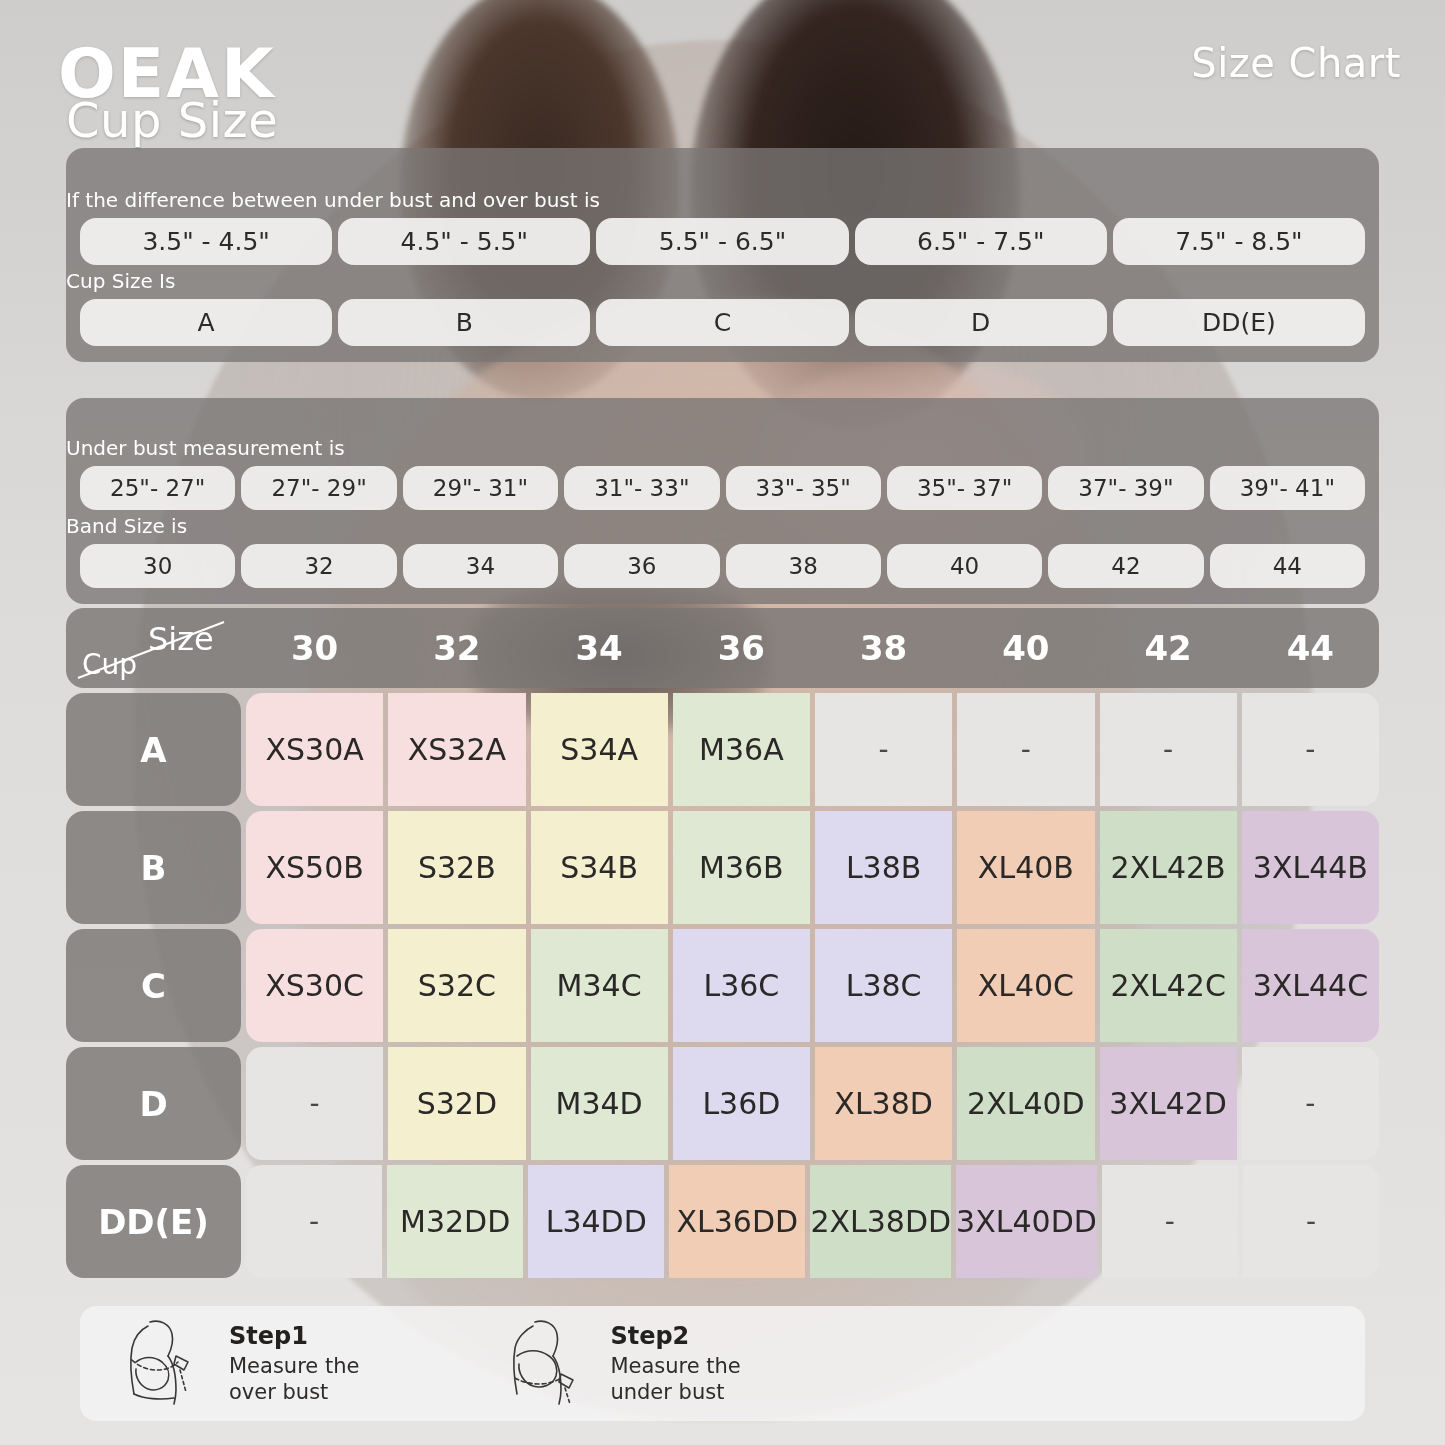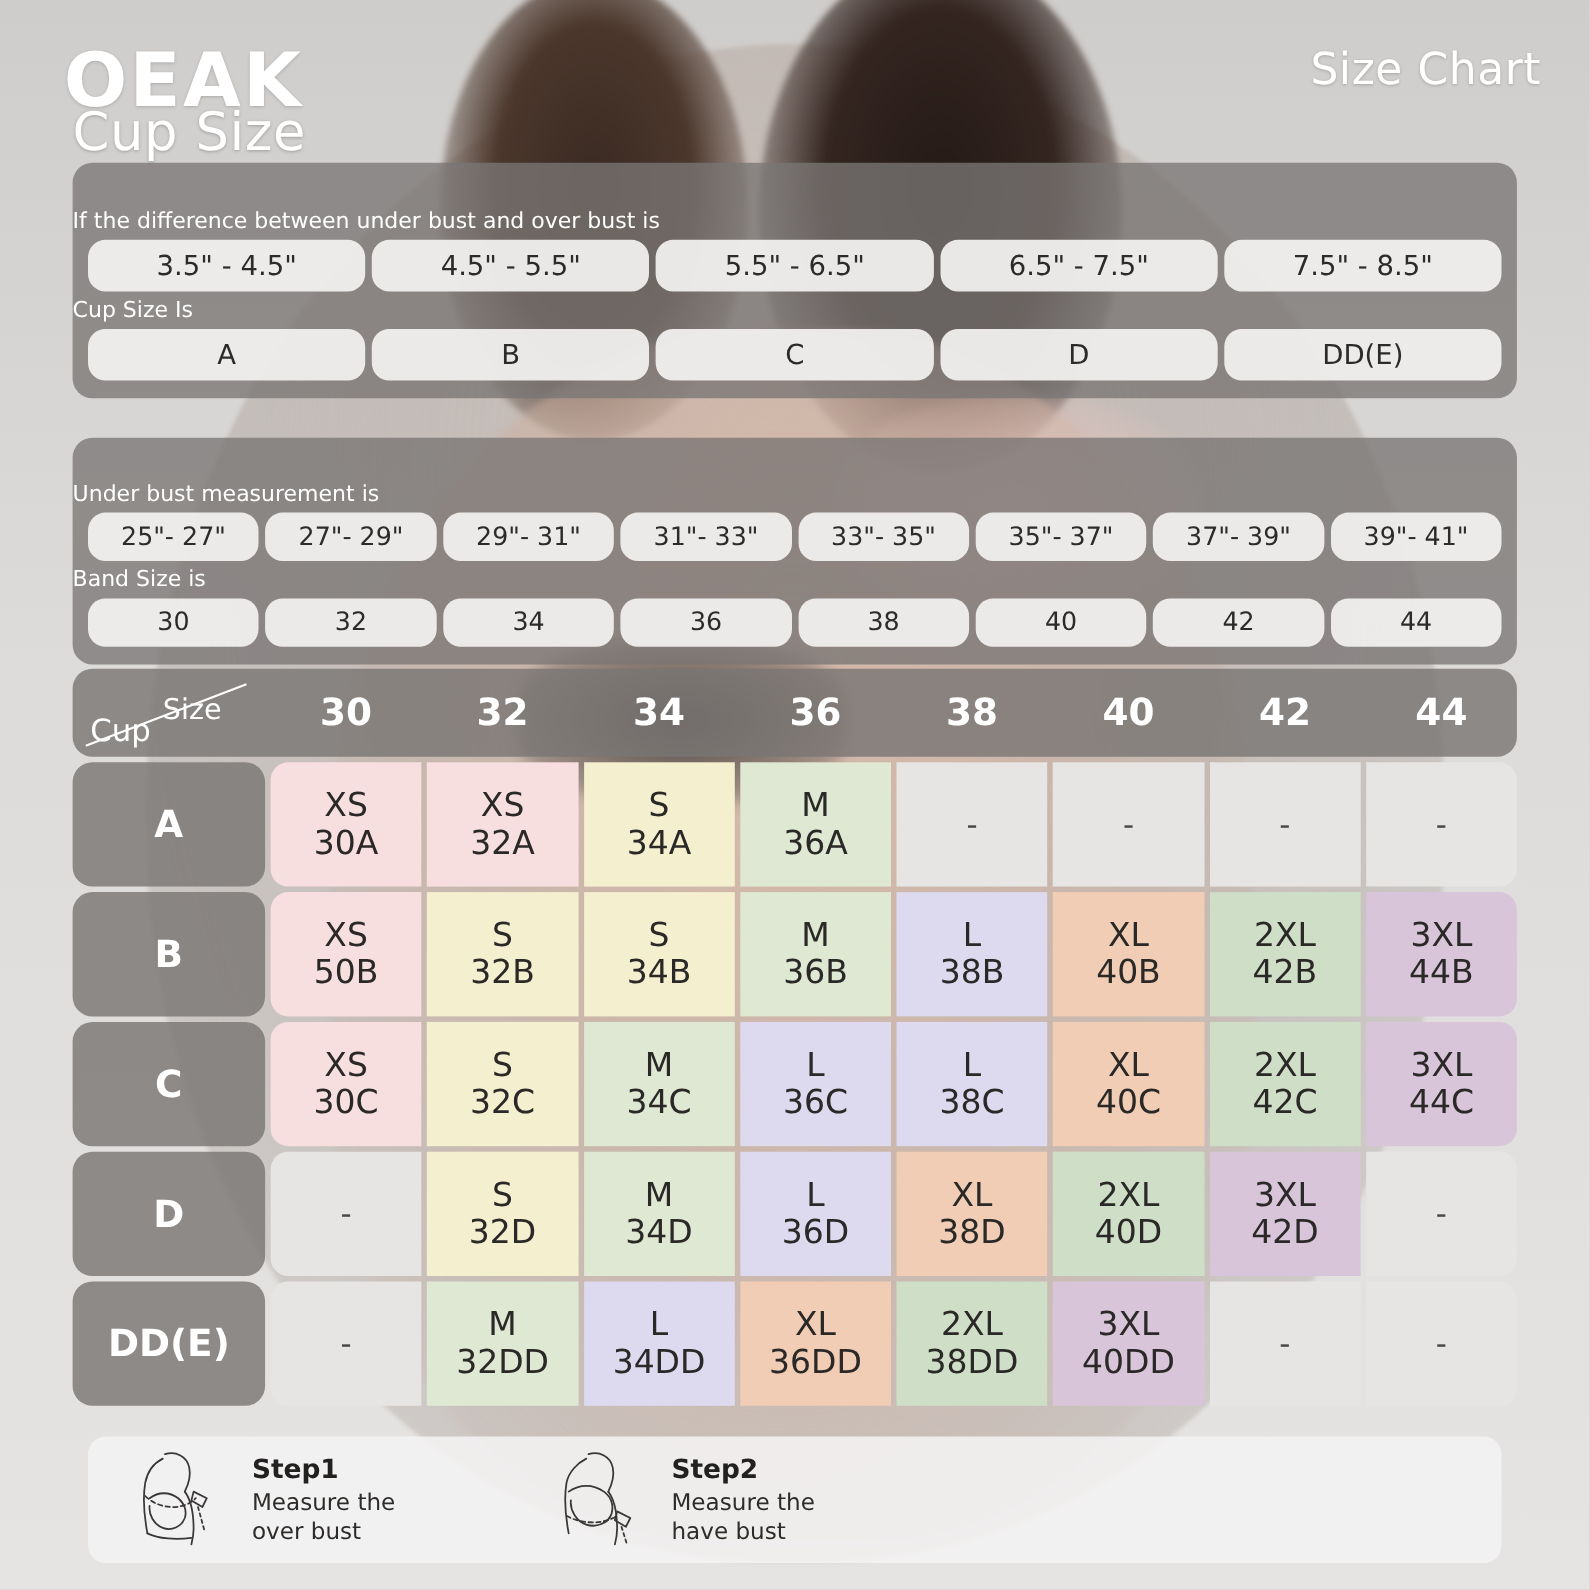--- a/index.html
+++ b/index.html
@@ -195,23 +195,23 @@
   }
   .corner {
     position: relative;
     width: 175px;
     flex: 0 0 175px;
     height: 68px;
   }
   .corner .w-size {
     position: absolute;
     left: 82px;
-    top: 17px;
-    color: #ffffff;
-    font-size: 26px;
+    top: 6px;
+    color: #ffffff;
+    font-size: 32px;
   }
   .corner .w-cup {
     position: absolute;
     left: 16px;
     top: 34px;
     color: #ffffff;
     font-size: 28px;
   }
   .corner .w-slash {
     position: absolute;
@@ -238,21 +238,20 @@
     font-weight: bold;
     display: flex;
     align-items: center;
     justify-content: center;
     height: 113px;
   }
   .dcell {
     flex: 1 1 0;
     height: 113px;
     display: flex;
-    flex-direction: column;
     align-items: center;
     justify-content: center;
     color: #2b2927;
     font-size: 30px;
     line-height: 1.12;
   }
   .dcell.empty {
     background: rgba(231,229,227,0.82);
     color: #4a4846;
     font-size: 28px;
@@ -594,19 +593,19 @@
           <path d="M26 40 c10 -7 22 -7 32 0 c7 5 9 13 7 20 c-3 9 -14 13 -23 10 c-9 -3 -15 -13 -14 -22"></path>
           <path d="M24 62 c14 8 34 8 46 0" stroke-dasharray="4 3"></path>
           <path d="M70 58 l12 6 l-4 8 l-10 -6 z"></path>
           <path d="M74 72 l5 16" stroke-dasharray="3 3"></path>
         </g>
       </svg>
       <div class="step-text">
         <div class="step-title">Step2</div>
         <div class="step-desc">
           <div>Measure the</div>
-          <div>have bust</div>
+          <div>under bust</div>
         </div>
       </div>
     </div>
 
   </div>
 </div>
 
 </body></html>

